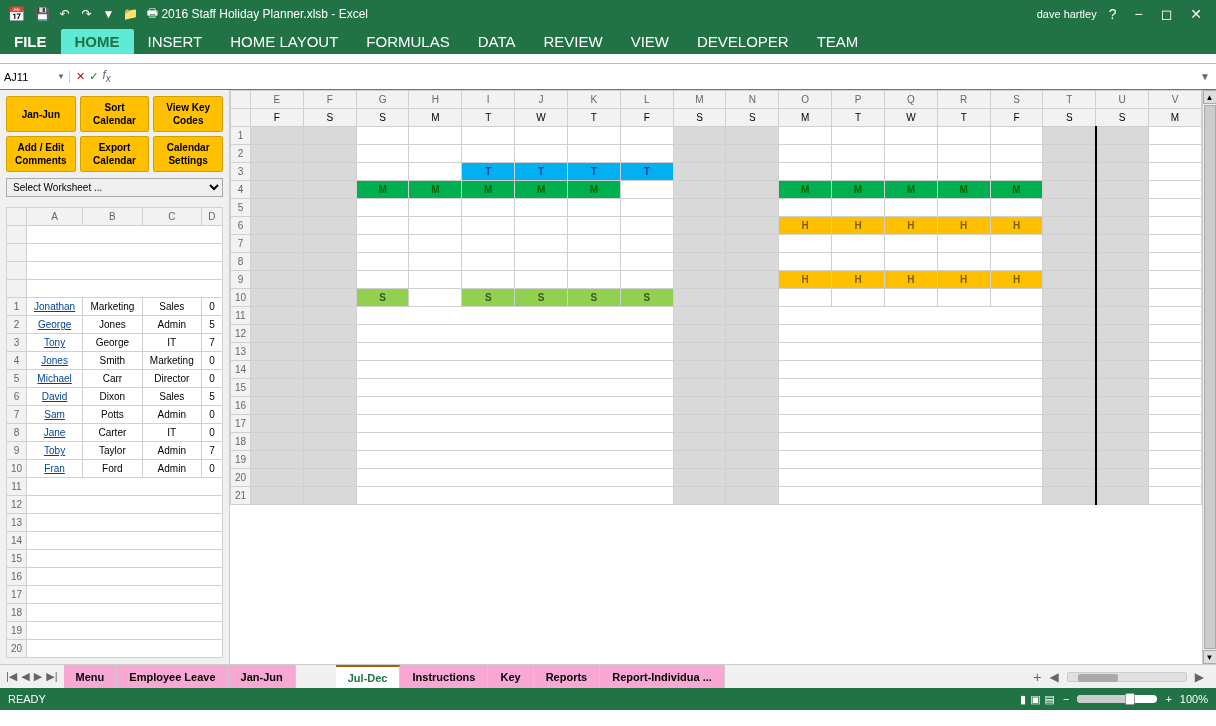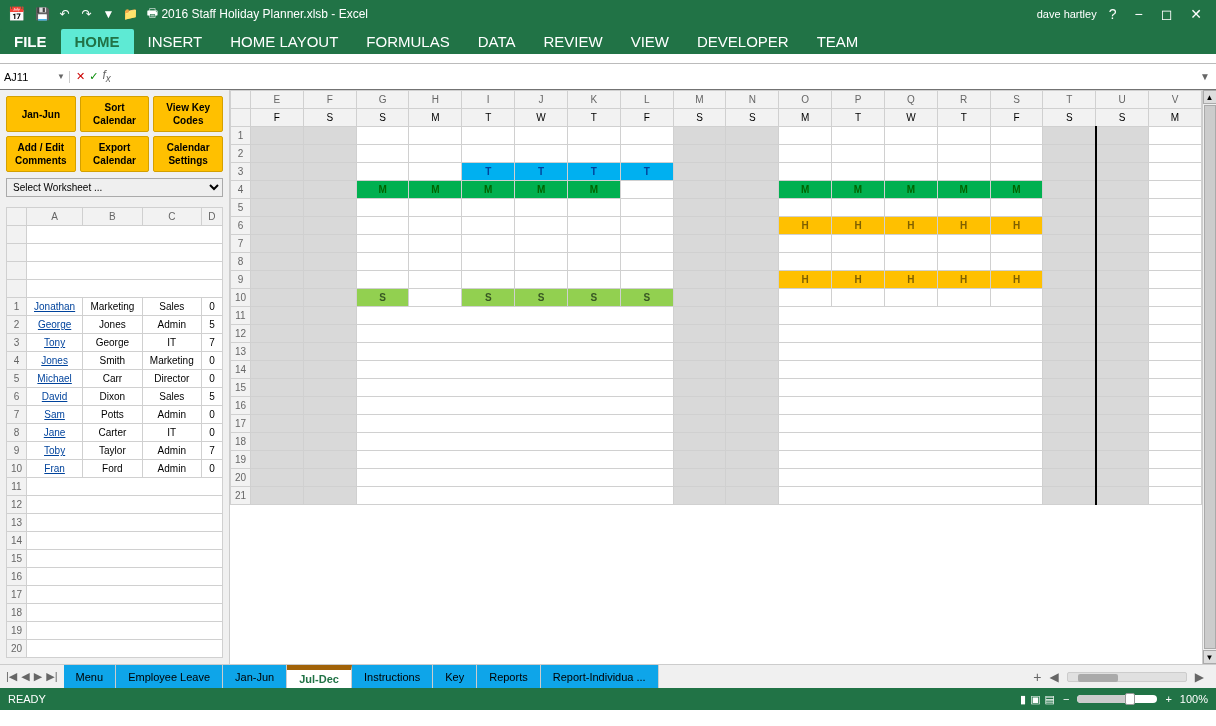--- a/index.html
+++ b/index.html
@@ -186,30 +186,32 @@
       height: 24px;
       display: flex;
       align-items: center;
       border-top: 1px solid #ccc;
     }
     .sheet-tab {
       padding: 4px 12px;
       border-right: 1px solid #ccc;
       cursor: pointer;
       font-size: 11px;
-      background: #0ea5e9;
+      background: #f9a8d4;
       height: 100%;
       display: flex;
       align-items: center;
+      font-weight: bold;
     }
     .sheet-tab.active {
       background: #fff;
-      border-top: 5px solid #a16207;
+      border-top: 2px solid #a16207;
       color: #217346;
       font-weight: bold;
+      margin-left: 40px;
     }
     .sheet-nav { padding: 0 6px; display: flex; gap: 4px; color: #666; cursor: pointer; }
 
     .bottom-bar {
       background: #217346;
       display: flex;
       align-items: center;
       justify-content: space-between;
       height: 22px;
       padding: 0 8px;

